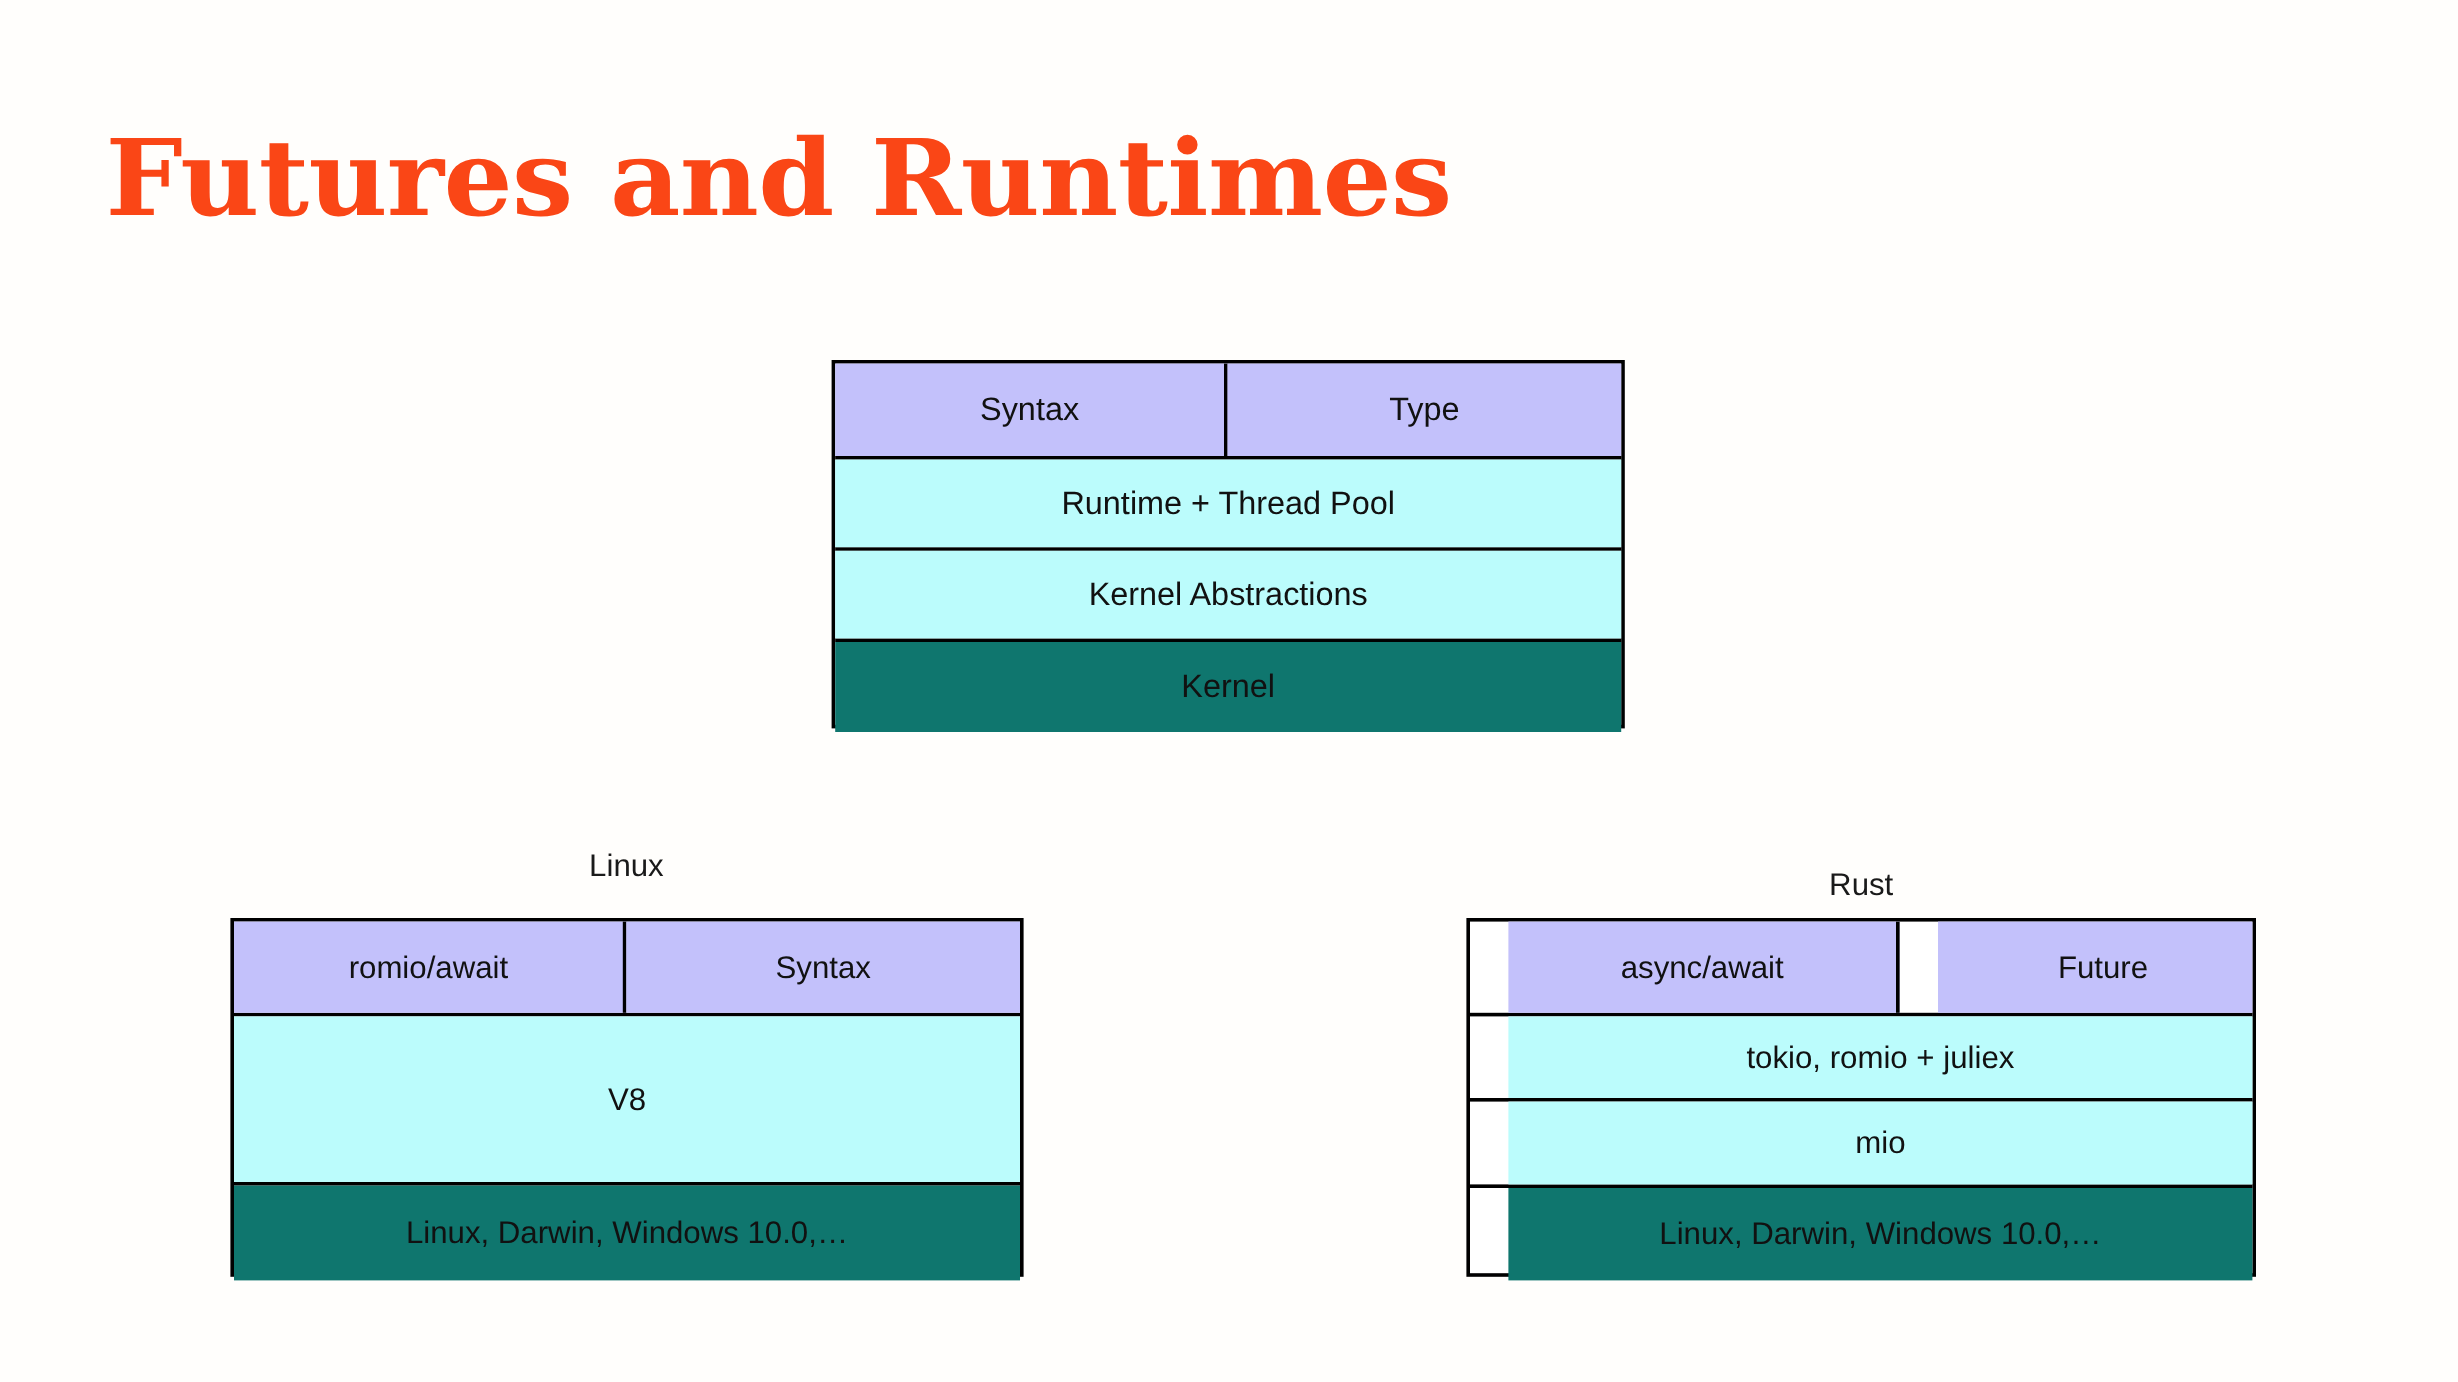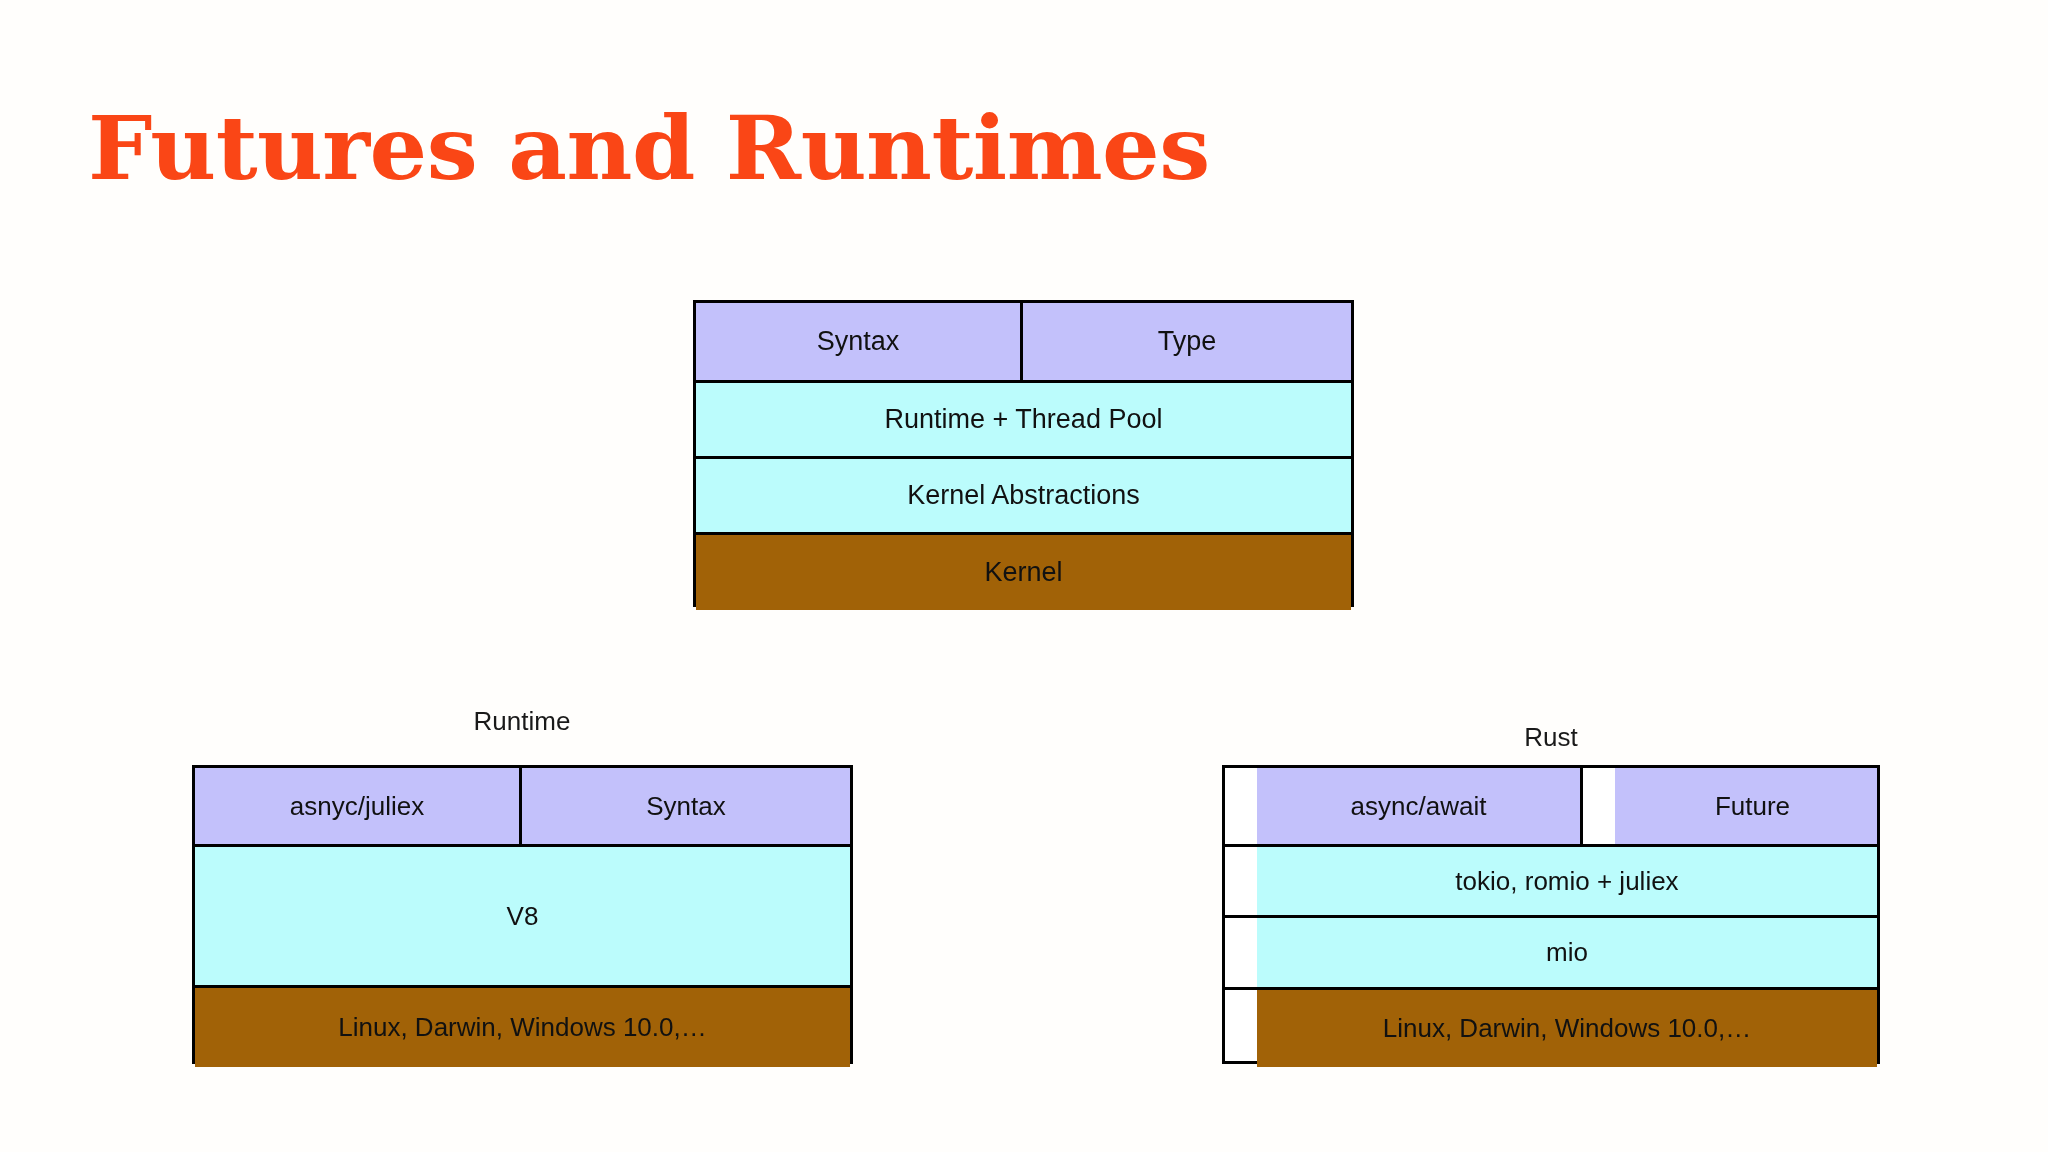--- a/index.html
+++ b/index.html
@@ -65,21 +65,21 @@
     font-family: "Liberation Sans", sans-serif;
     border-right: 3px solid #000000;
     padding: 0 6px;
     overflow: hidden;
   }
   .stack-cell:last-child {
     border-right: none;
   }
   .fill-purple { background: #c3c1fb; }
   .fill-cyan   { background: #bbfcfc; }
-  .fill-pink   { background: #a16207; }
+  .fill-pink   { background: #0f766e; }
 
   
   .group-caption {
     position: absolute;
     text-align: center;
     color: #1a1a1a;
     font-family: "Liberation Sans", sans-serif;
     font-size: 26px;
     line-height: 1;
     white-space: nowrap;
@@ -159,26 +159,26 @@
 
     <div class="stack-row r-kabs">
       <div class="stack-cell fill-cyan">Kernel Abstractions</div>
     </div>
 
     <div class="stack-row r-kernel">
       <div class="stack-cell fill-pink">Kernel</div>
     </div>
   </div>
 
-  <div class="group-caption" id="caption-nodejs">Runtime</div>
+  <div class="group-caption" id="caption-nodejs">Linux</div>
 
   <div class="stack" id="stack-nodejs">
 
     <div class="stack-row r-top">
-      <div class="stack-cell fill-purple c-left">asnyc/juliex</div>
+      <div class="stack-cell fill-purple c-left">romio/await</div>
       <div class="stack-cell fill-purple c-right">Syntax</div>
     </div>
 
     <div class="stack-row r-engine">
       <div class="stack-cell fill-cyan">V8</div>
     </div>
 
     <div class="stack-row r-os">
       <div class="stack-cell fill-pink">Linux, Darwin, Windows 10.0,…</div>
     </div>

